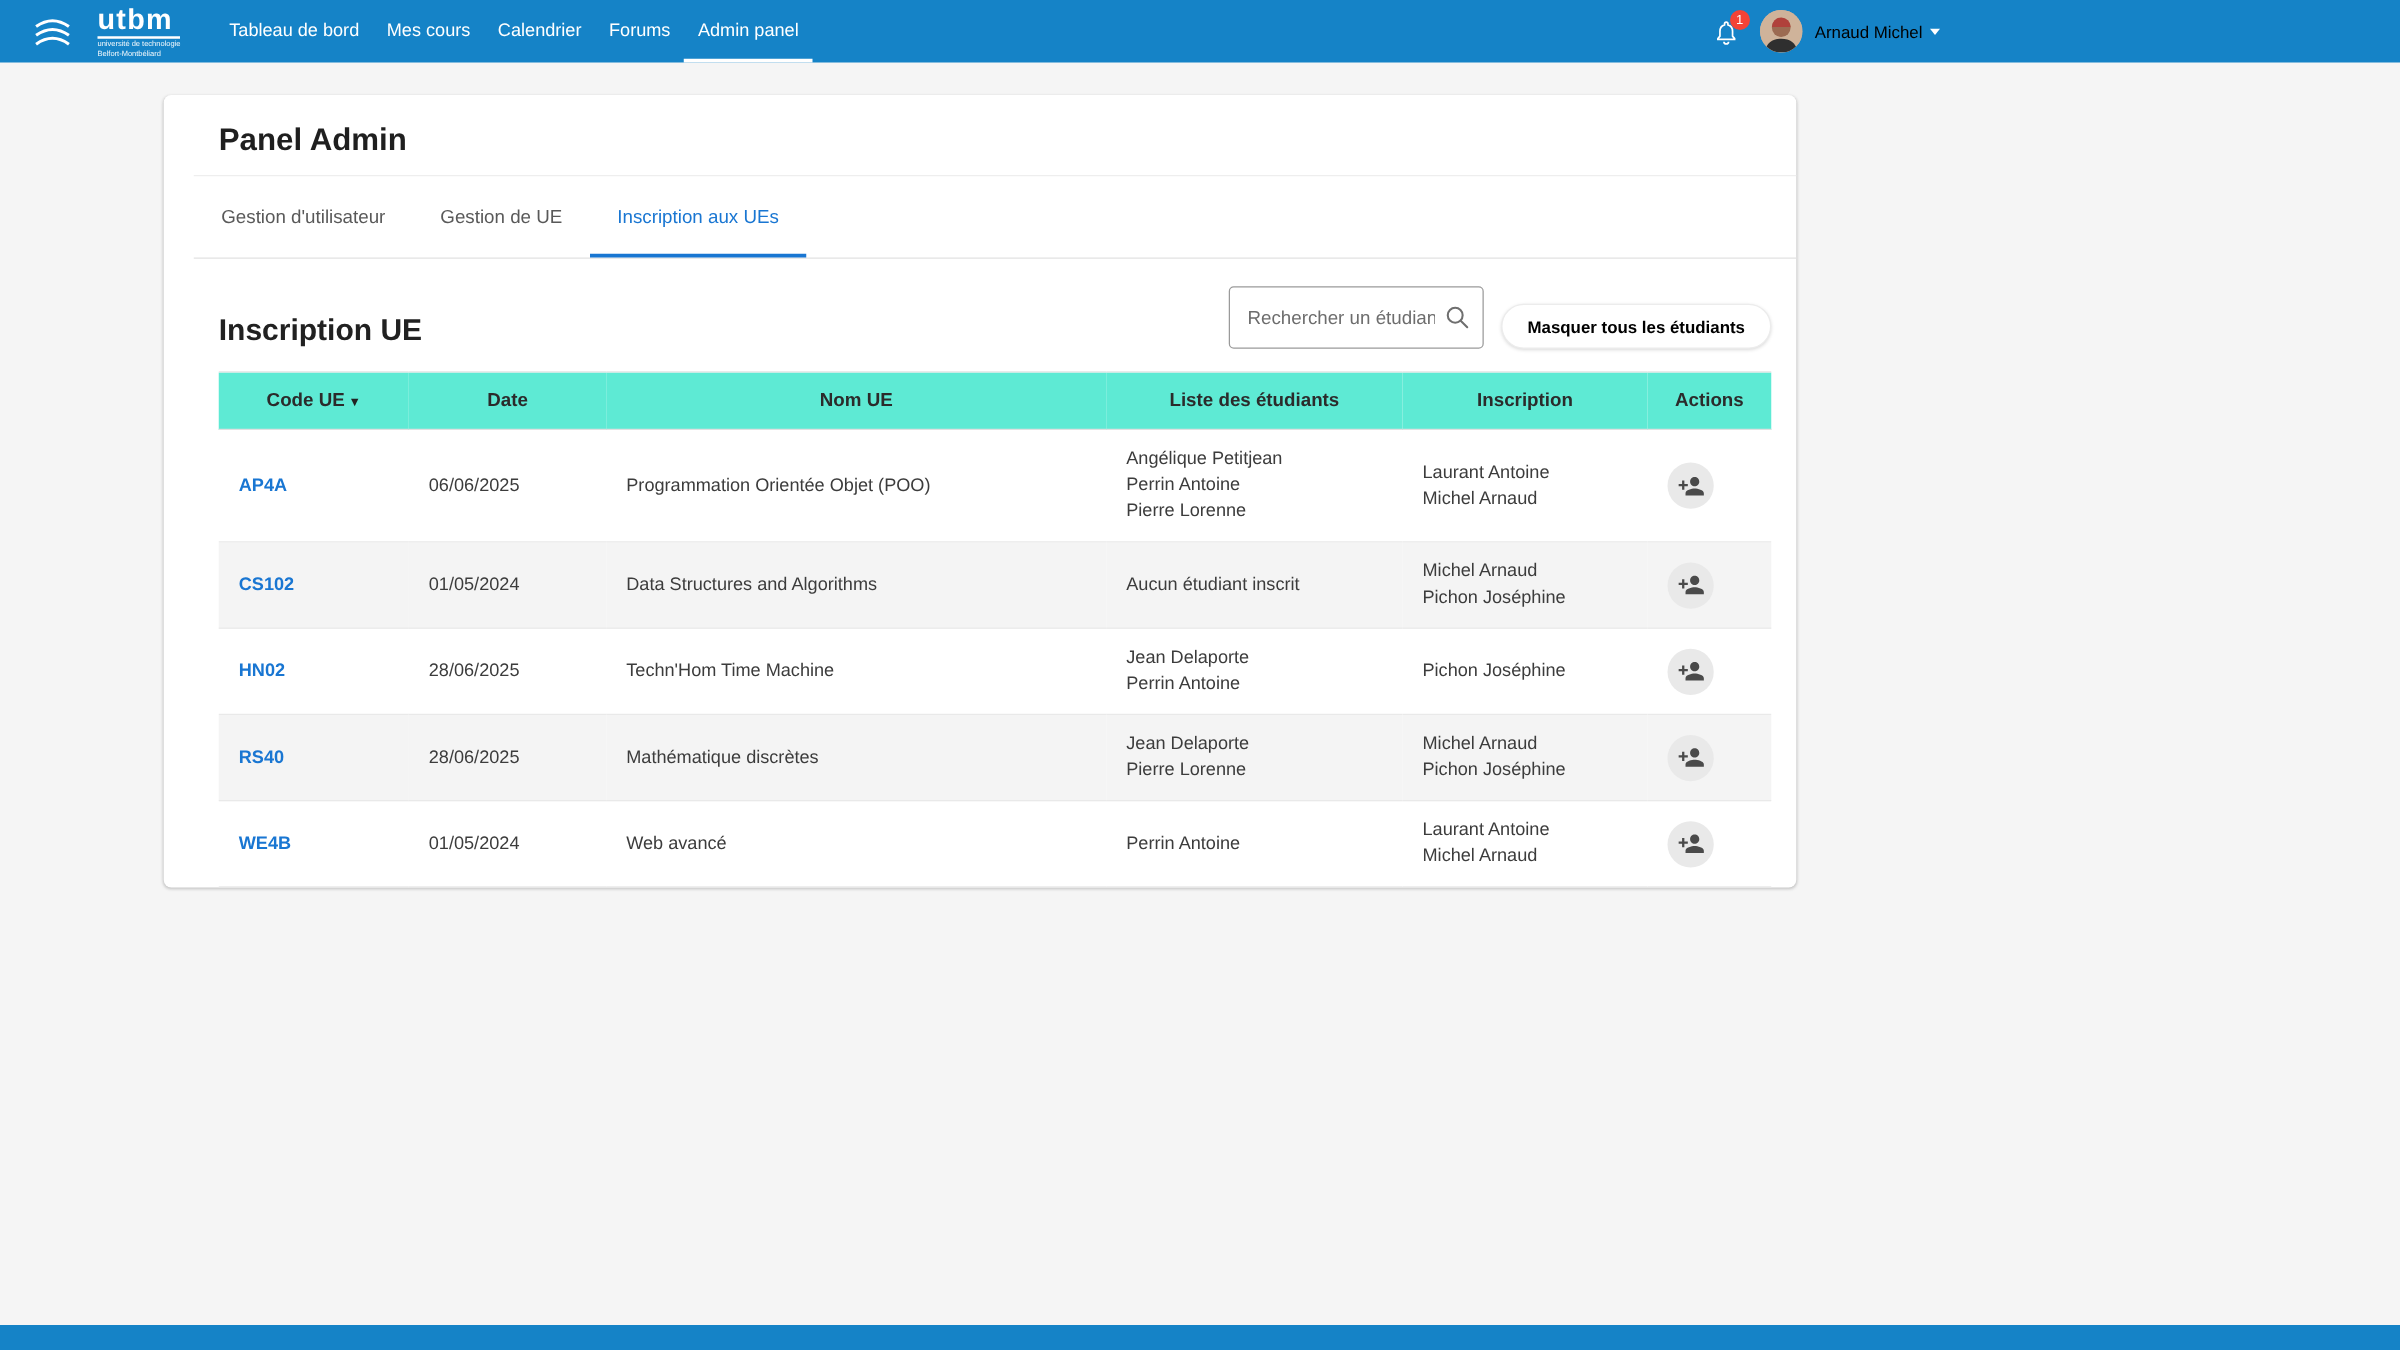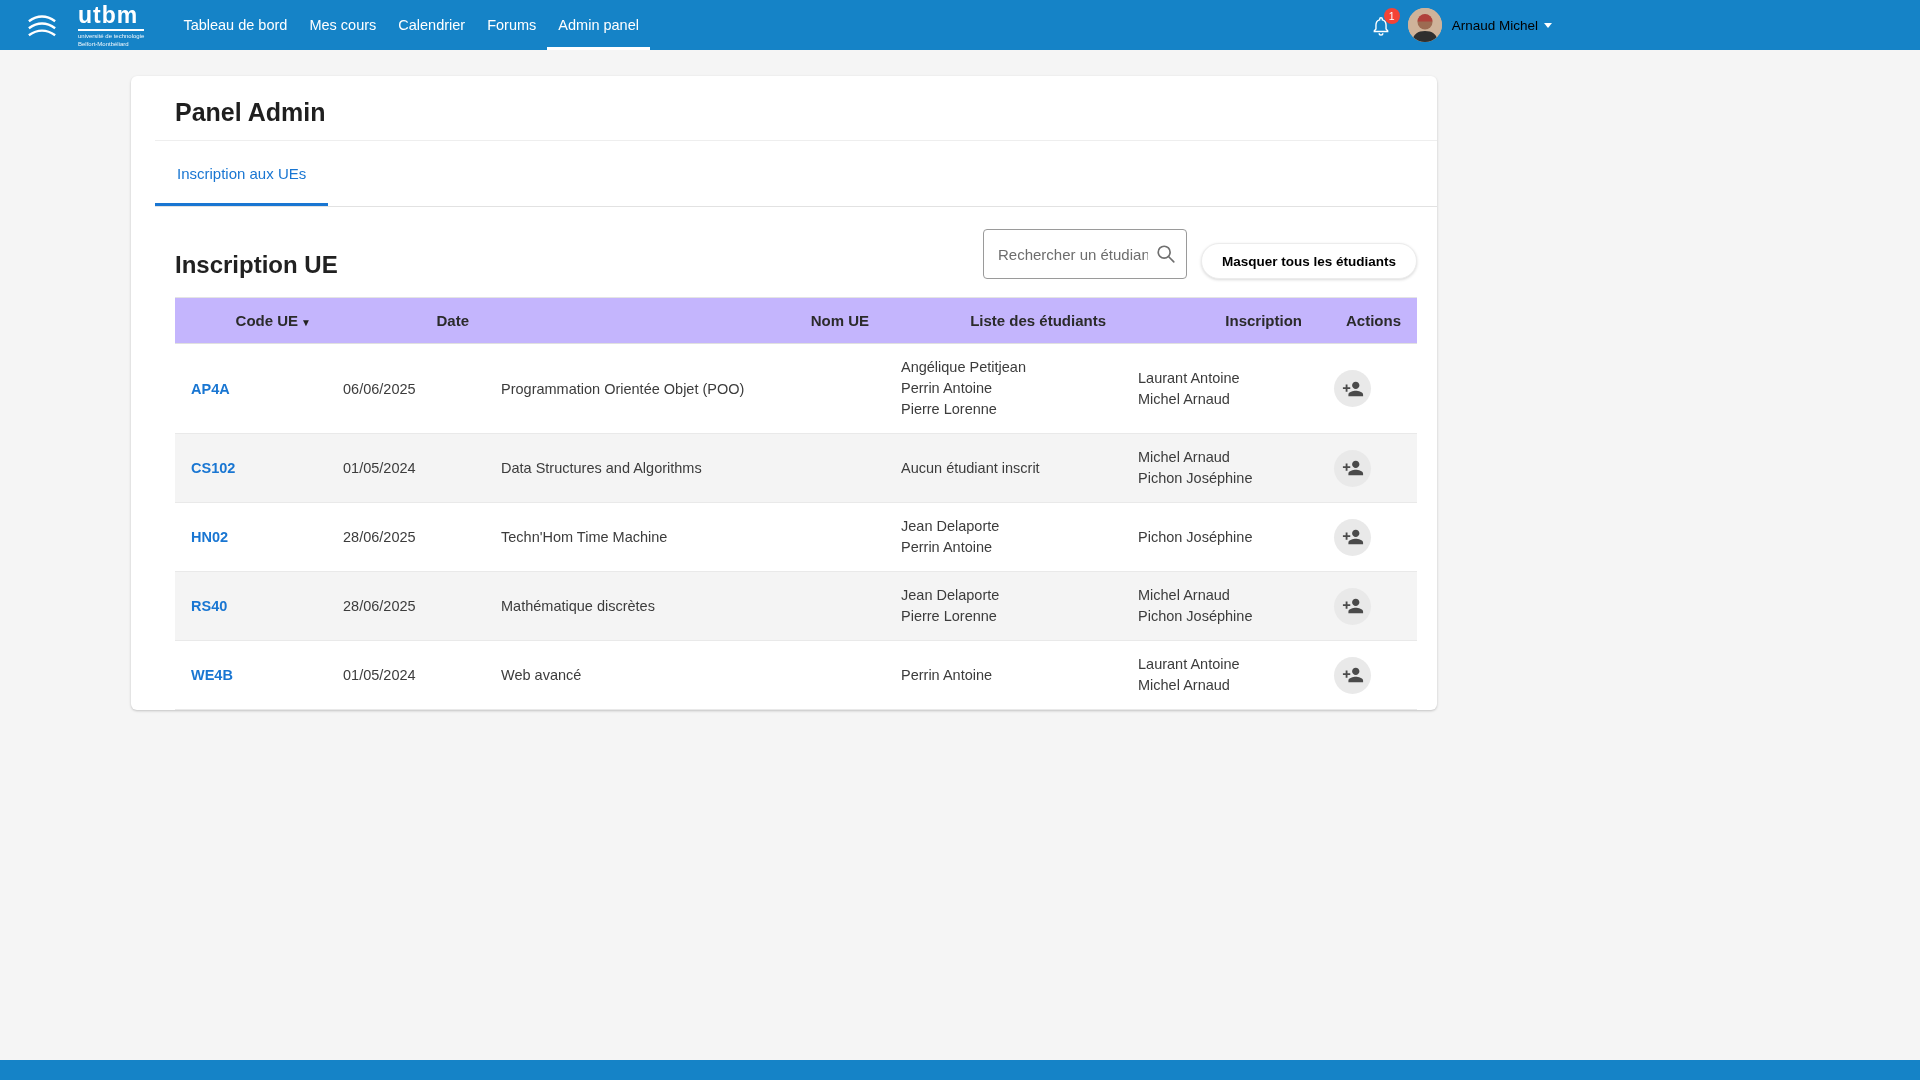--- a/index.html
+++ b/index.html
@@ -75,22 +75,22 @@
   .search-icon { position: absolute; right: 10px; top: 14px; }
   .hide-btn {
     margin-left: 14px; height: 36px; padding: 0 20px; border-radius: 18px;
     background: #fff; border: 1px solid #ececec; color: #000000;
     font-size: 13.5px; font-weight: 700; font-family: inherit; cursor: pointer;
     box-shadow: 0 1px 3px rgba(0,0,0,.15); white-space: nowrap; flex: 0 0 auto;
   }
   
   .ue-table { width: calc(100% - 40px); margin: 0 20px 22px; border-collapse: collapse; table-layout: fixed; }
   .ue-table th {
-    text-align: right; padding: 14px 16px; font-size: 15px; font-weight: 700; color: #2b2b2b;
-    background: #c4b5fd; border-top: 1px solid #e4e4e4; border-bottom: 1px solid #e0e0e0; white-space: nowrap;
+    text-align: center; padding: 14px 16px; font-size: 15px; font-weight: 700; color: #2b2b2b;
+    background: #5eead4; border-top: 1px solid #e4e4e4; border-bottom: 1px solid #e0e0e0; white-space: nowrap;
   }
   .ue-table td {
     padding: 13px 16px; font-size: 14.5px; color: #3c3c3c; border-bottom: 1px solid #e9e9e9;
     vertical-align: middle;
   }
   tr.striped td { background: #f4f4f4; }
   .code-link { color: #1976d2; font-weight: 700; cursor: pointer; text-decoration: none; }
   .person-name { line-height: 21px; }
   .icon-btn {
     width: 37px; height: 37px; border-radius: 50%; border: none; background: #e9e9e9;
@@ -148,20 +148,22 @@
   </div>
 </header>
 
 <main class="main">
   <section class="card">
     <div class="card-header">
       <h1>Panel Admin</h1>
     </div>
 
     <div class="tabs">
+      <button class="tab">Gestion d'utilisateur</button>
+      <button class="tab">Gestion de UE</button>
       <button class="tab active">Inscription aux UEs</button>
     </div>
 
     <div class="section-row">
       <h2>Inscription UE</h2>
       <div class="search-box">
         <input type="text" placeholder="Rechercher un étudiant" style="">
         <svg class="search-icon" width="22" height="22" viewBox="0 0 24 24">
           <circle cx="10" cy="10" r="6.5" fill="none" stroke="#6f6f6f" stroke-width="1.8"></circle>
           <line x1="15" y1="15" x2="20.5" y2="20.5" stroke="#6f6f6f" stroke-width="1.8" stroke-linecap="round"></line>

